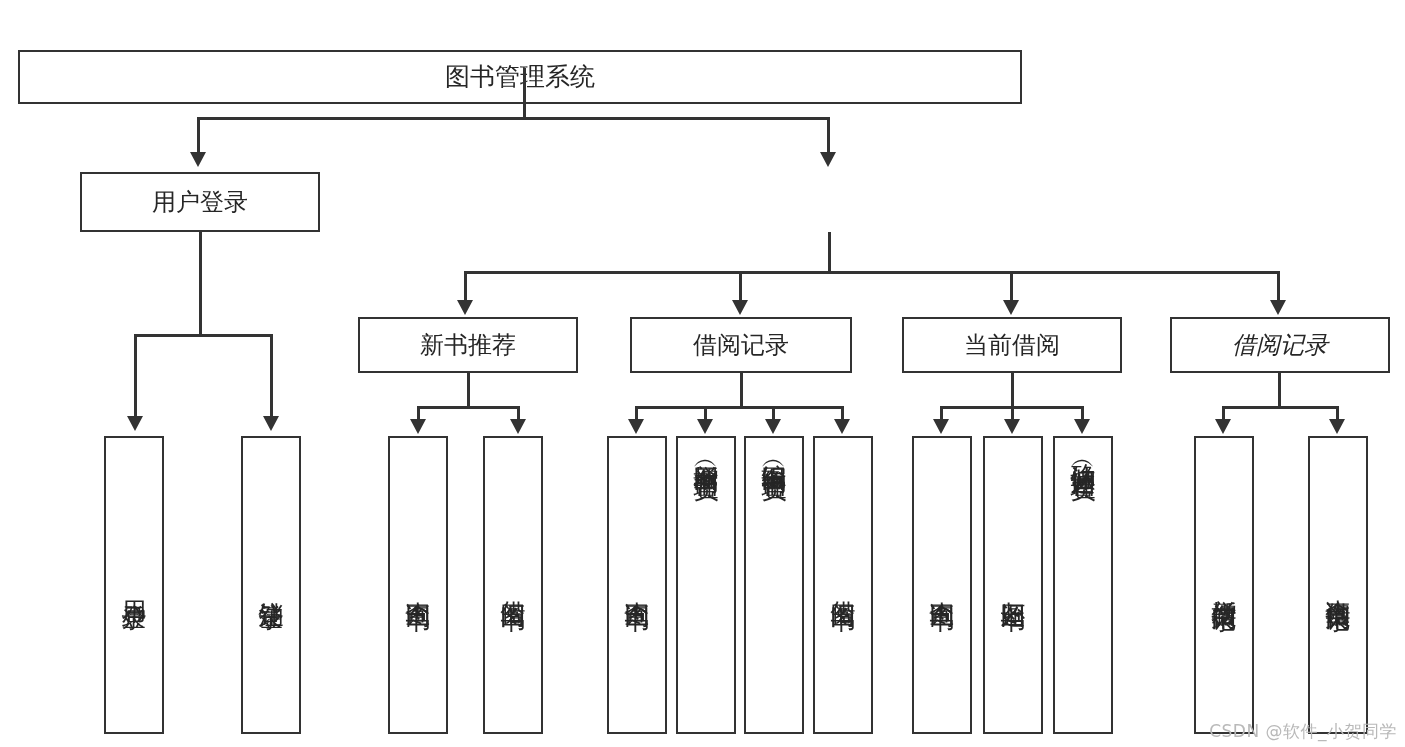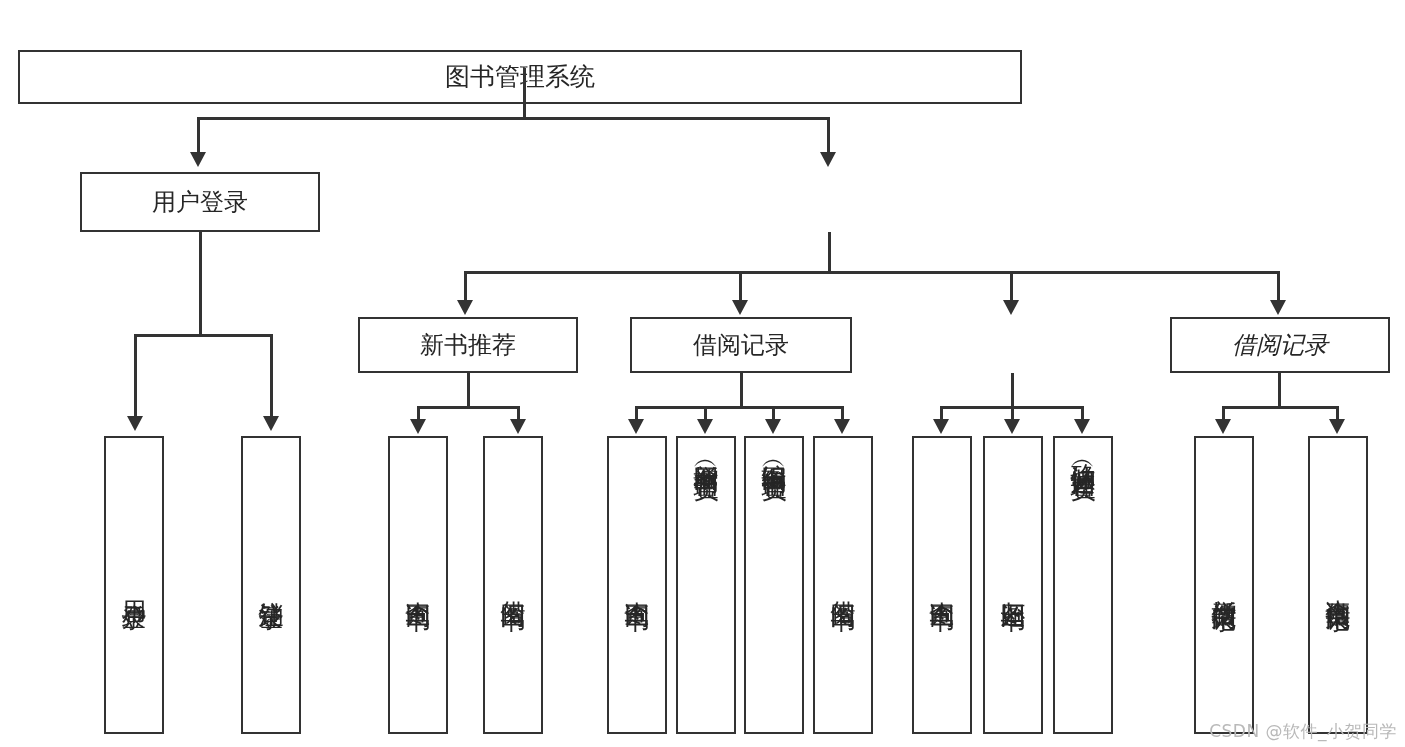--- a/index.html
+++ b/index.html
@@ -116,20 +116,23 @@
   <div class="edge v" style="left:1010px; top:271px; width:3px; height:32px;"></div>
   <div class="arrow" style="left:1003px; top:300px;"></div>
   <div class="edge v" style="left:1277px; top:271px; width:3px; height:32px;"></div>
   <div class="arrow" style="left:1270px; top:300px;"></div>
 
   <div class="node horizontal" style="left:358px; top:317px; width:220px; height:56px;">
     <span class="label">新书推荐</span>
   </div>
   <div class="node horizontal" style="left:630px; top:317px; width:222px; height:56px;">
     <span class="label">借阅记录</span>
+  </div>
+  <div class="node horizontal" style="left:902px; top:317px; width:220px; height:56px;">
+    <span class="label">当前借阅</span>
   </div>
   <div class="node horizontal" style="left:1170px; top:317px; width:220px; height:56px;font-style:italic;">
     <span class="label">借阅记录</span>
   </div>
 
   <div class="edge v" style="left:467px; top:373px; width:3px; height:36px;"></div>
   <div class="edge h" style="left:417px; top:406px; width:103px; height:3px;"></div>
   <div class="edge v" style="left:417px; top:406px; width:3px; height:16px;"></div>
   <div class="arrow" style="left:410px; top:419px;"></div>
   <div class="edge v" style="left:517px; top:406px; width:3px; height:16px;"></div>

